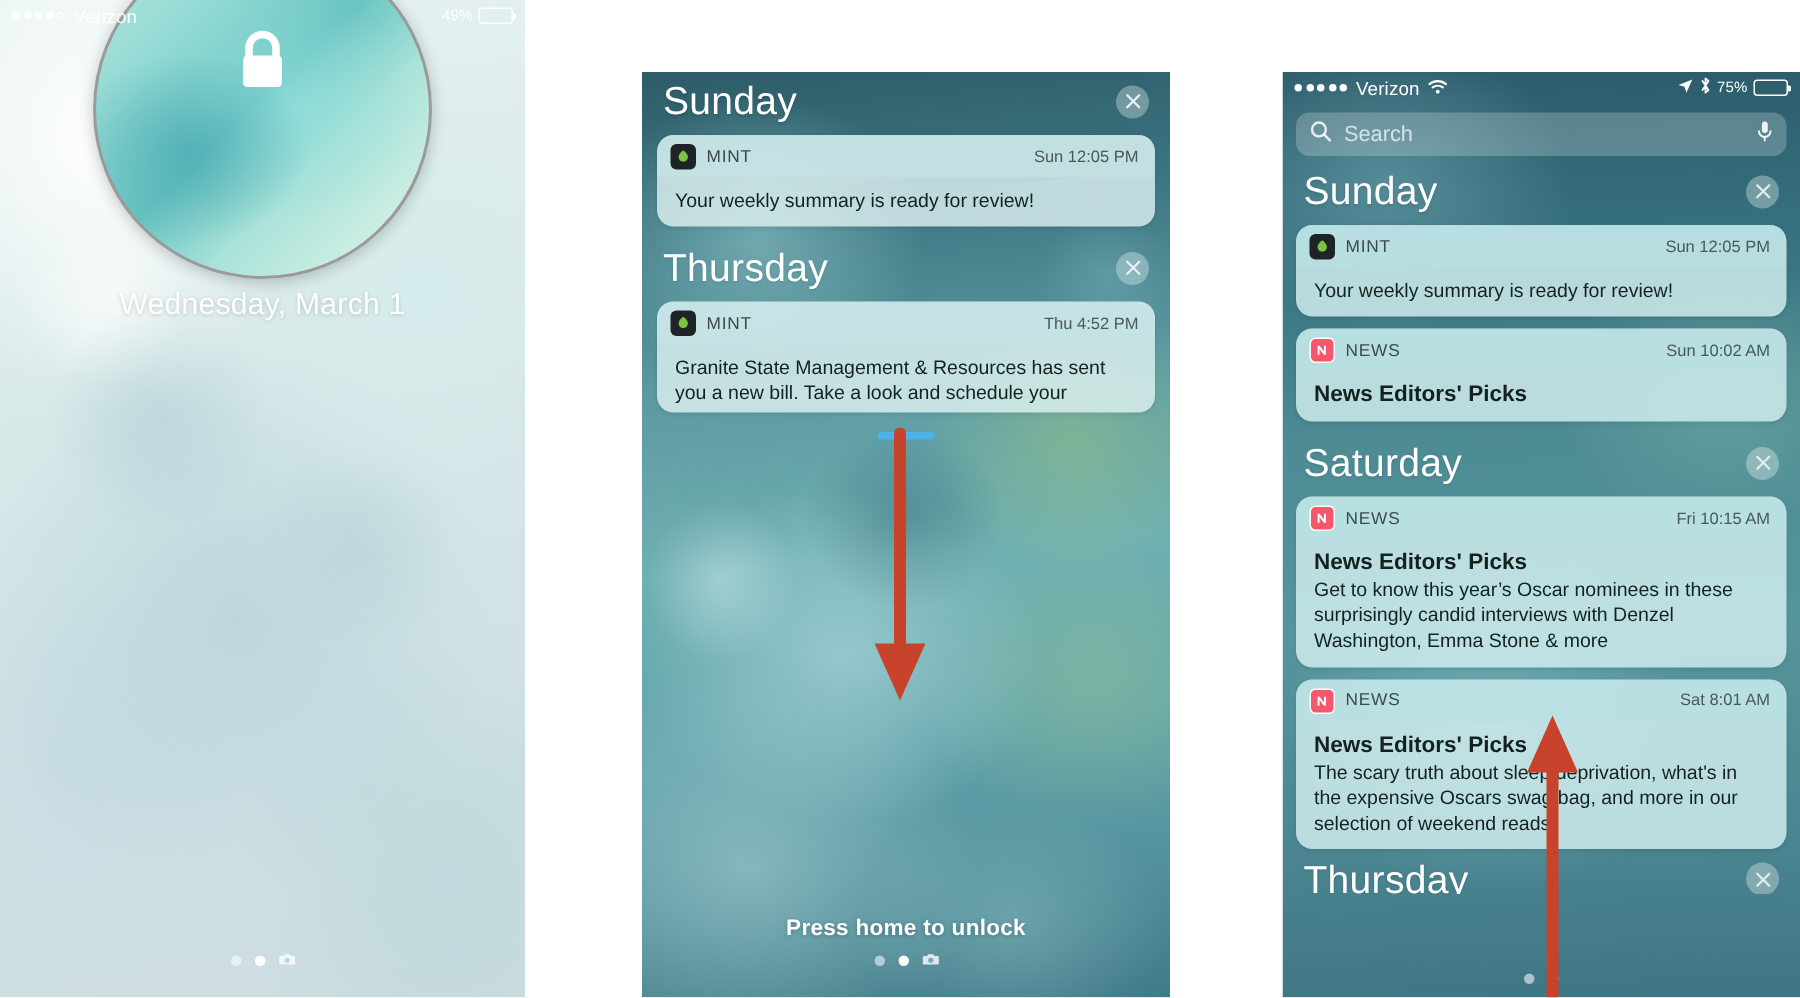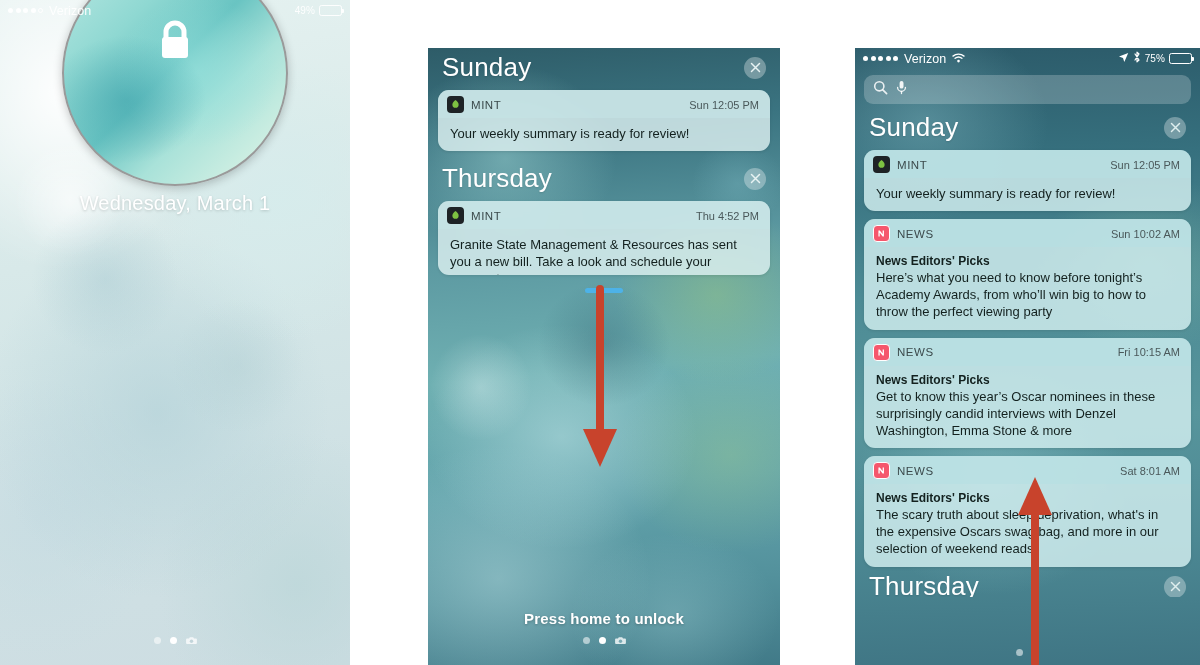--- a/index.html
+++ b/index.html
@@ -140,21 +140,21 @@
     padding: 6px 11px 5px 9px;
     background: rgba(196,230,232,.55);
   }
   .app-icon { width: 17px; height: 17px; border-radius: 4px; flex: none; }
   .app-name {
     font-size: 11.5px; color: #3c4a4c; letter-spacing: .55px; flex: 1;
   }
   .notif-time { font-size: 11px; color: #4a585a; }
   .notif-body { padding: 7px 20px 9px 12px; }
   .notif-title {
-    font-size: 12px; font-weight: bold; color: #13211f; margin-bottom: 1px;
+    font-size: 15px; font-weight: bold; color: #13211f; margin-bottom: 1px;
   }
   .notif-text { font-size: 13px; color: #13211f; line-height: 1.32; }
   .notif-clipped { max-height: 46px; overflow: hidden; }
   .grabber {
     position: absolute; left: 50%; transform: translateX(-50%);
     width: 38px; height: 5px; border-radius: 3px;
     background: #4db2e8; z-index: 4;
   }
   .unlock-text {
     position: absolute; bottom: 38px; left: 0; right: 0; text-align: center;
@@ -353,20 +353,21 @@
       </div>
     </div>
 
     <div class="searchbar" style="margin-top:27px">
       <span>
         <svg width="15" height="15" viewBox="0 0 15 15">
           <circle cx="6.3" cy="6.3" r="4.6" fill="none" stroke="rgba(255,255,255,.85)" stroke-width="1.6"></circle>
           <path d="M9.8 9.8 L13.6 13.6" stroke="rgba(255,255,255,.85)" stroke-width="1.7" stroke-linecap="round"></path>
         </svg>
       </span>
+      <span class="search-ph">Search</span>
       <span>
         <svg width="11" height="15" viewBox="0 0 11 15">
           <rect x="3.6" y="1" width="3.9" height="7.6" rx="1.95" fill="rgba(255,255,255,.9)"></rect>
           <path d="M1.6 7.4a3.9 3.9 0 0 0 7.8 0" fill="none" stroke="rgba(255,255,255,.9)" stroke-width="1.3" stroke-linecap="round"></path>
           <path d="M5.5 11.3 V13.6" stroke="rgba(255,255,255,.9)" stroke-width="1.3" stroke-linecap="round"></path>
         </svg>
       </span>
     </div>
 
     <div style="position:relative; z-index:3;">
@@ -400,24 +401,31 @@
           <span class="app-icon" style="background:#f5576c;display:inline-flex;align-items:center;justify-content:center;border:1.5px solid #fff;">
             <svg width="9" height="9" viewBox="0 0 10 10">
               <path d="M1.6 8.4V1.6h1.5l3.2 4.3V1.6h1.4v6.8H6.2L3 4.1v4.3z" fill="#fff"></path>
             </svg>
           </span>
           <span class="app-name">NEWS</span>
           <span class="notif-time">Sun 10:02 AM</span>
         </div>
         <div class="notif-body">
           <div class="notif-title">News Editors' Picks</div>
-          <div class="notif-text">Here’s what you need to know before tonight’s Academy Awards, from who’ll win big to how to throw the perfect viewing party</div>
-        </div>
-      </div>
-
+        </div>
+      </div>
+
+      <div class="day-header" style="margin-top:4px">
+        <span class="day-title">Saturday</span>
+        <span class="clear-btn">
+          <svg width="11" height="11" viewBox="0 0 11 11">
+            <path d="M1.5 1.5 L9.5 9.5 M9.5 1.5 L1.5 9.5" stroke="#dfeeee" stroke-width="1.5" stroke-linecap="round"></path>
+          </svg>
+        </span>
+      </div>
 
       <div class="nc-notif">
         <div class="nc-head">
           <span class="app-icon" style="background:#f5576c;display:inline-flex;align-items:center;justify-content:center;border:1.5px solid #fff;">
             <svg width="9" height="9" viewBox="0 0 10 10">
               <path d="M1.6 8.4V1.6h1.5l3.2 4.3V1.6h1.4v6.8H6.2L3 4.1v4.3z" fill="#fff"></path>
             </svg>
           </span>
           <span class="app-name">NEWS</span>
           <span class="notif-time">Fri 10:15 AM</span>

